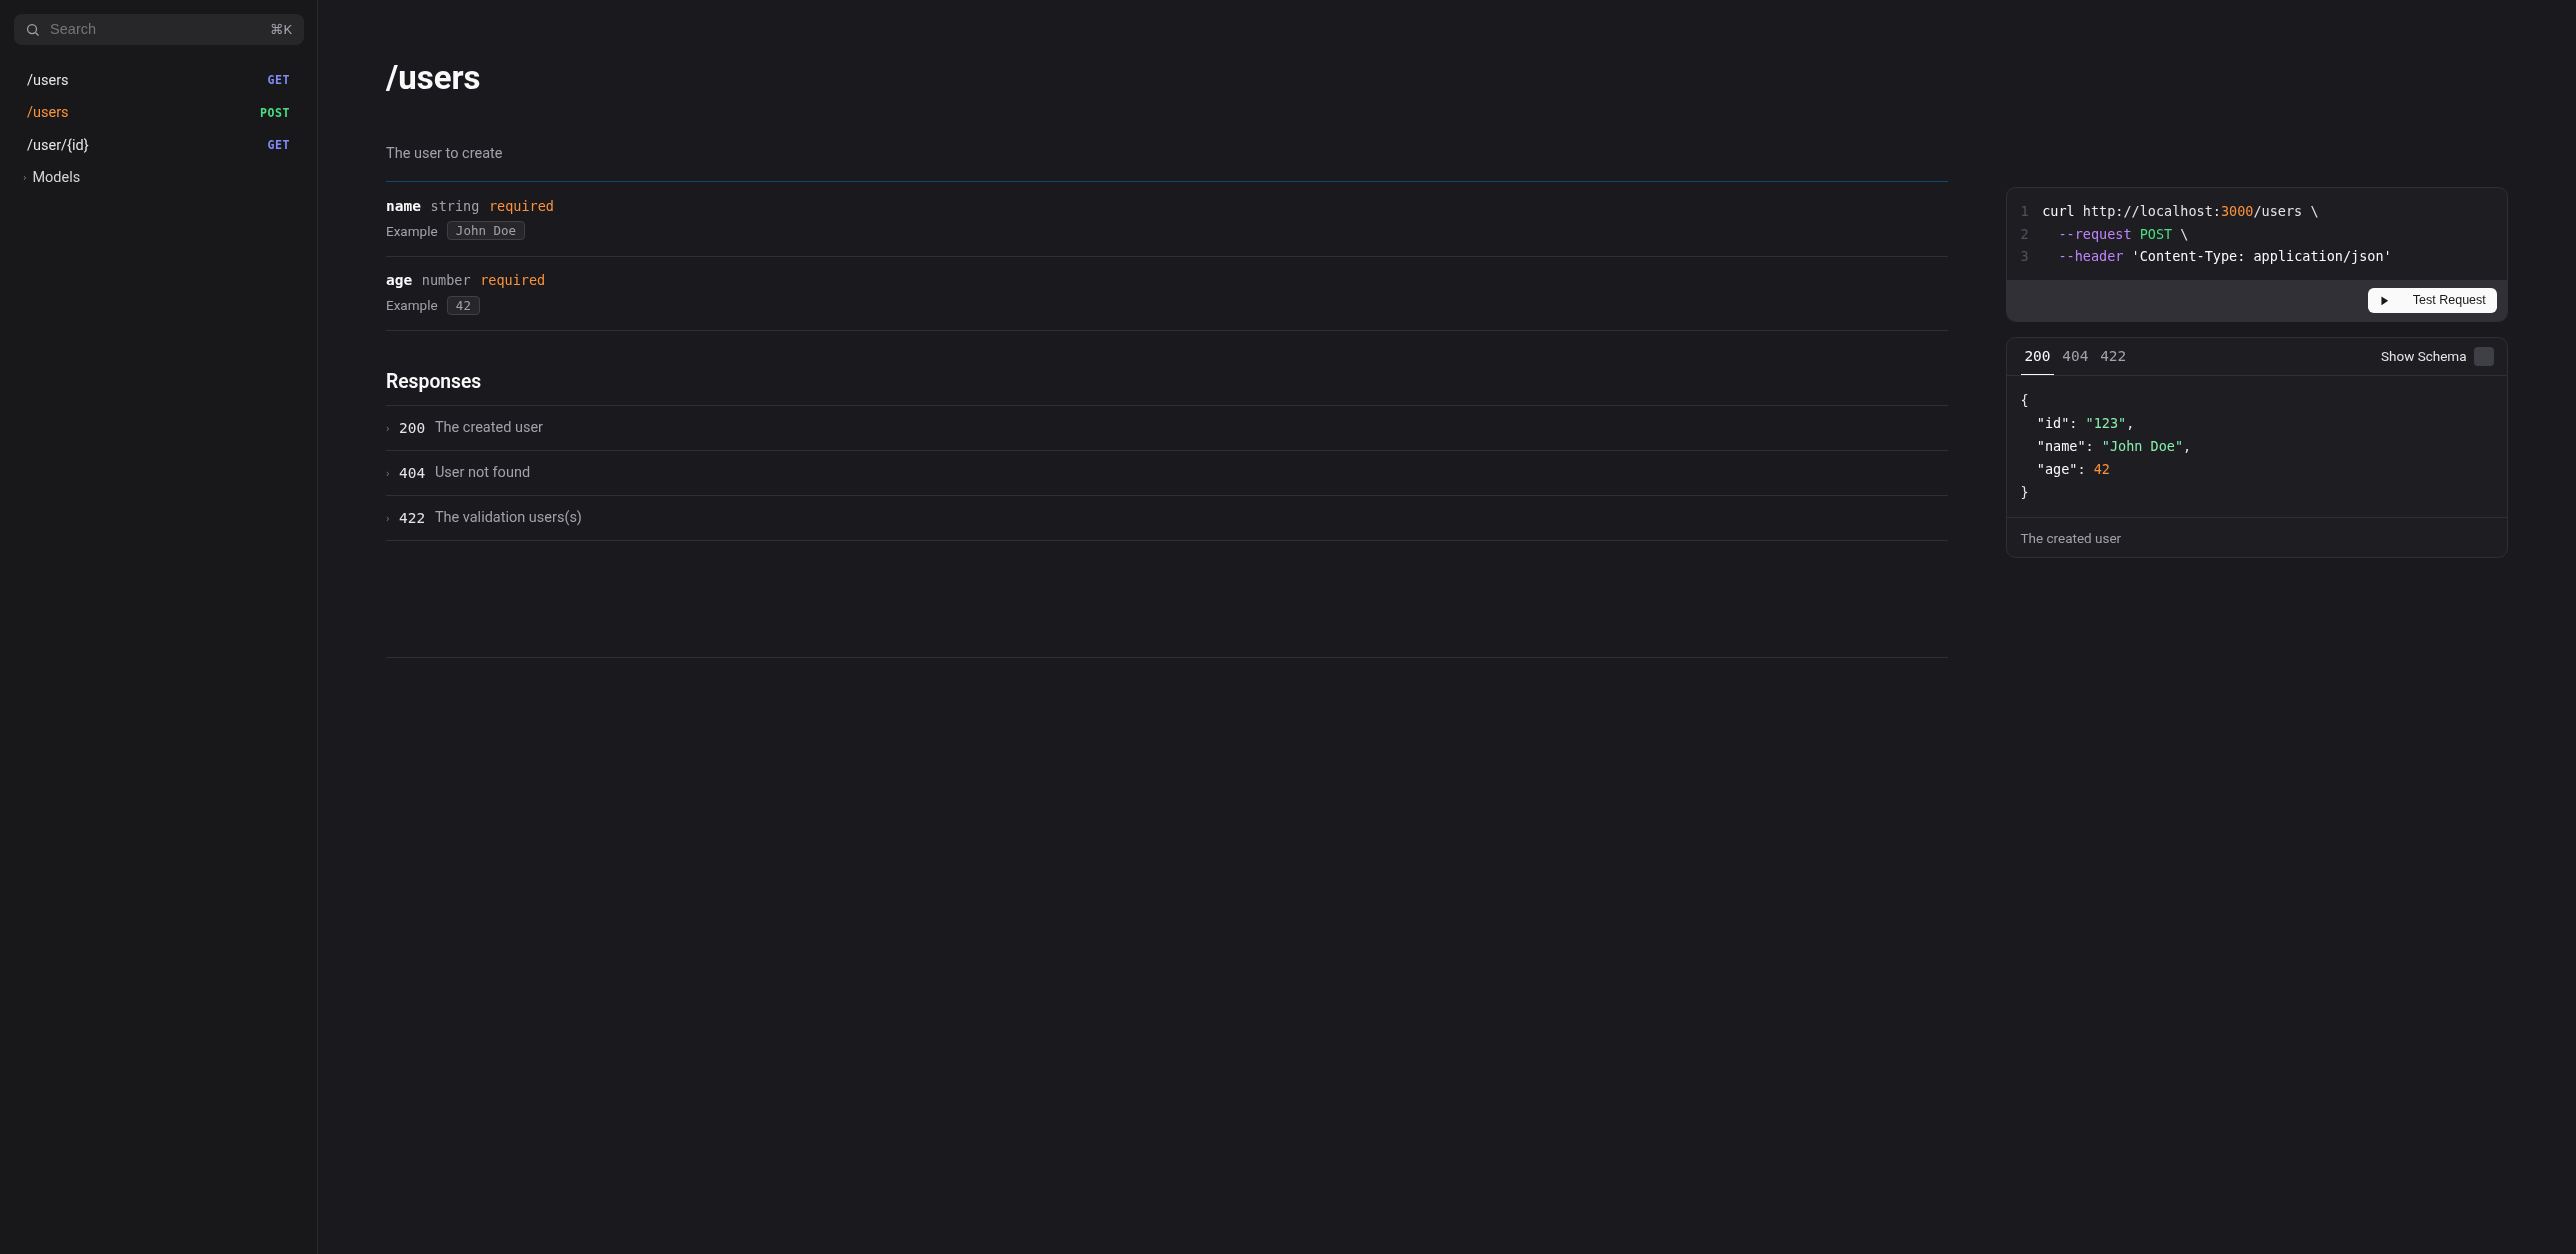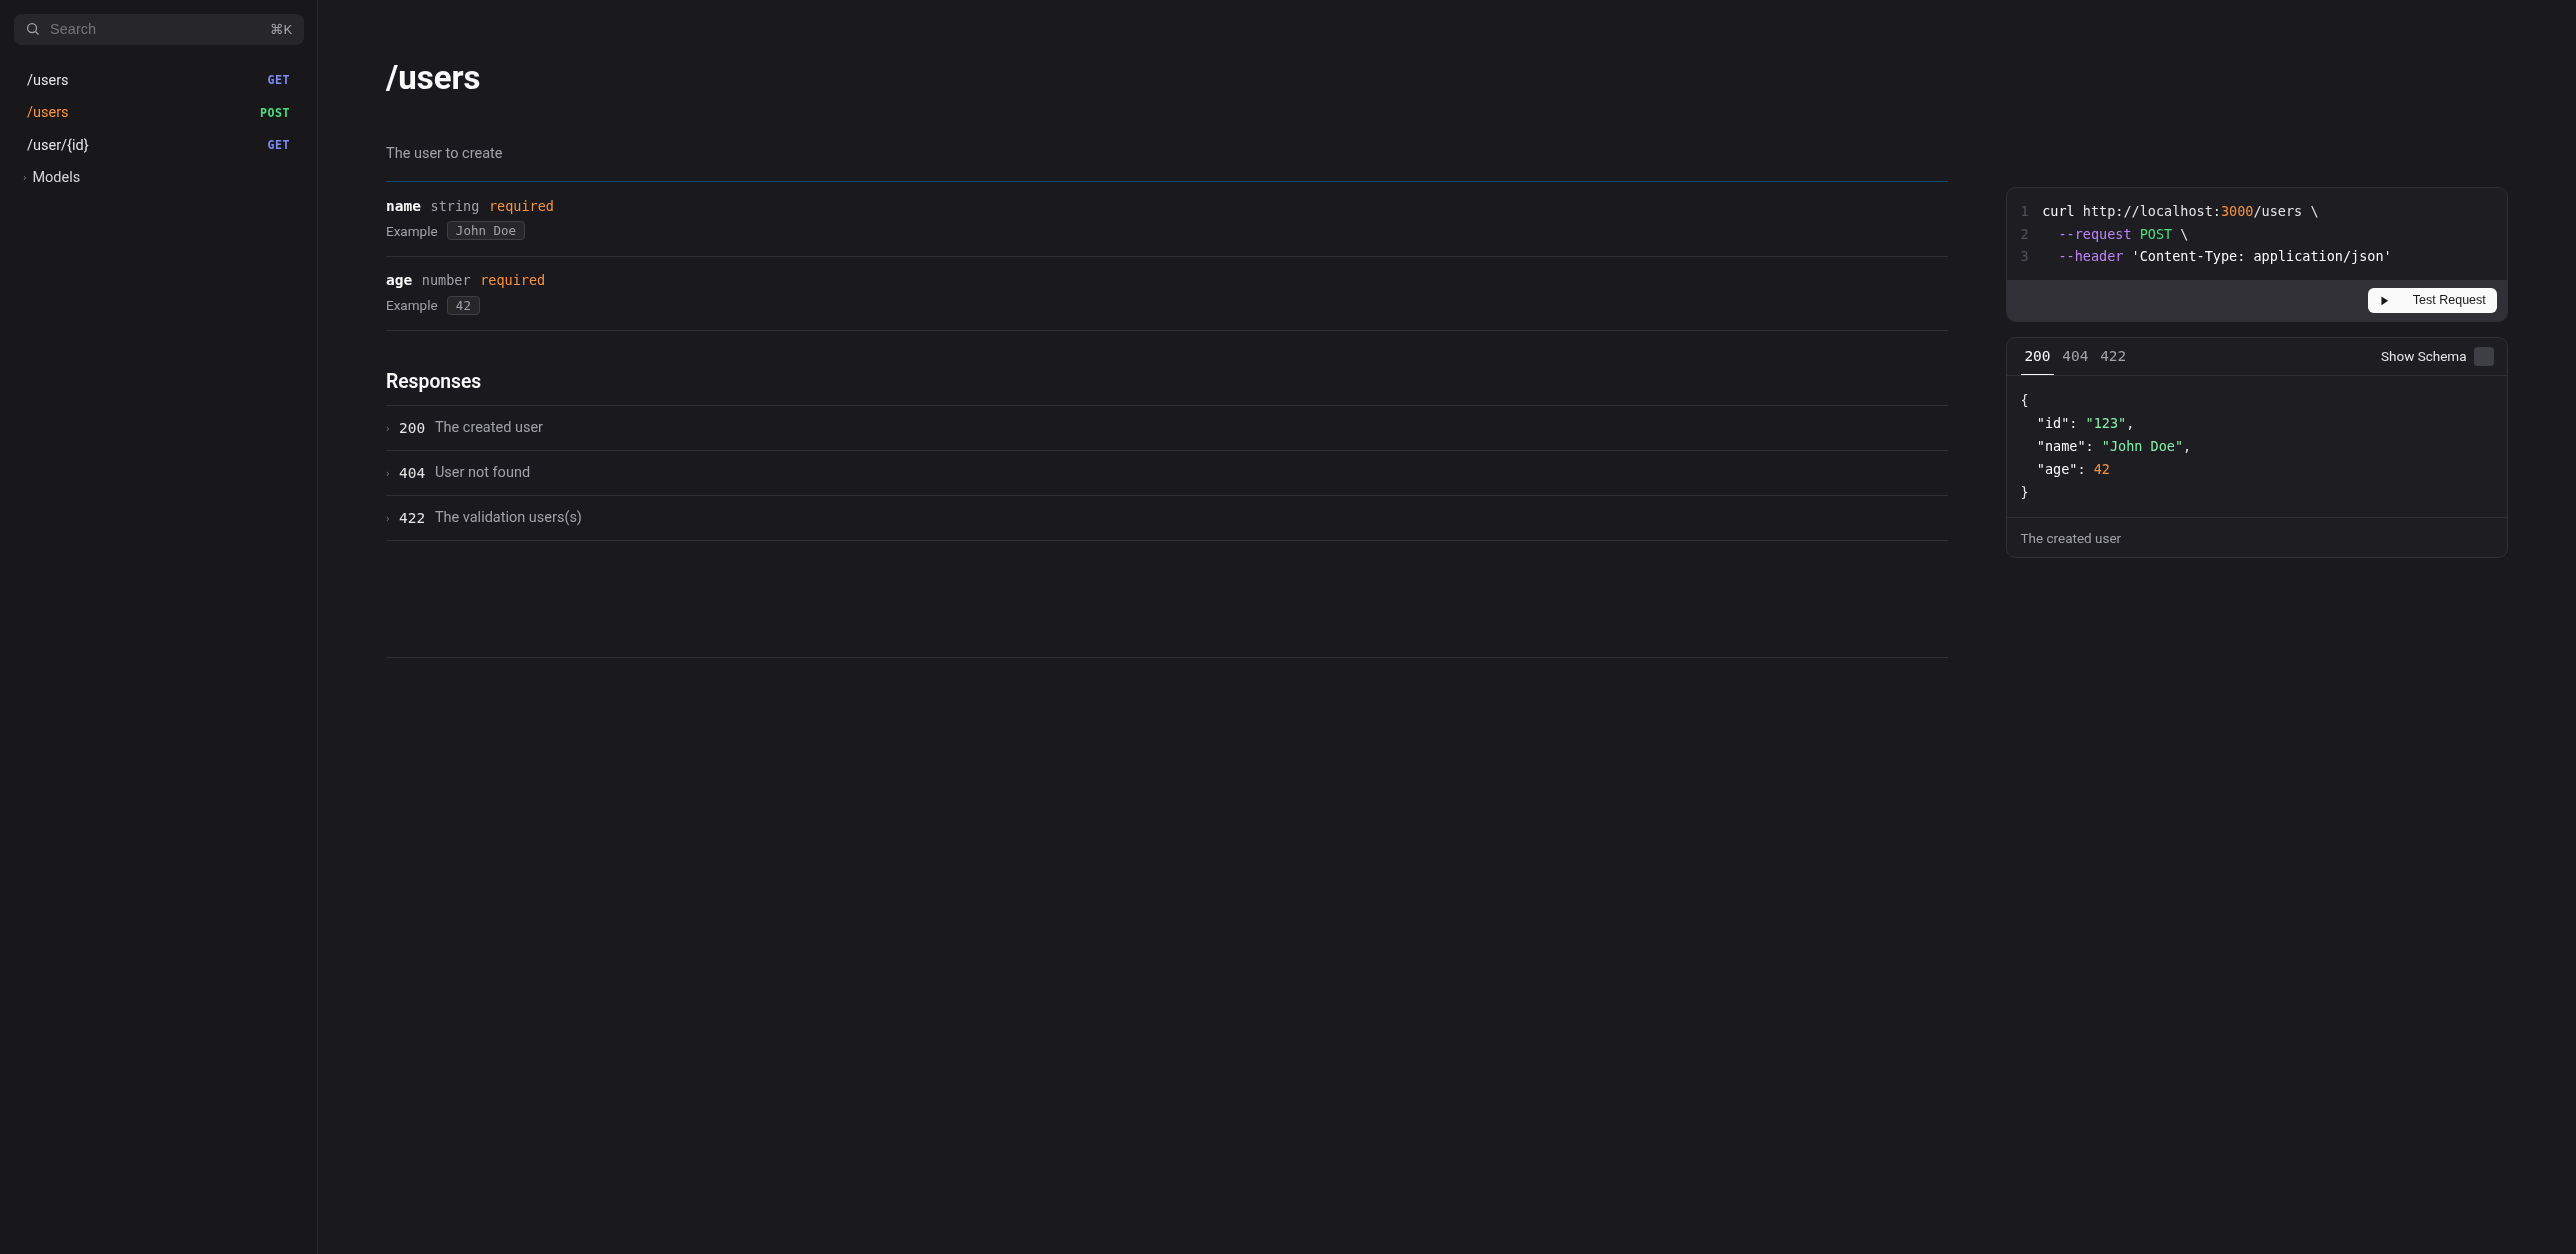--- a/index.html
+++ b/index.html
@@ -16,21 +16,21 @@
   width: 318px;
   background: #18181b;
   border-right: 1px solid #2a2a2e;
   padding: 13.5px;
   display: flex;
   flex-direction: column;
   gap: 7.7px;
 }
 .search-box {
   display: flex;
-  align-items: flex-start;
+  align-items: flex-end;
   background: #27272a;
   border-radius: 7.7px;
   padding: 7.7px 11.6px;
   gap: 9.6px;
 }
 .search-box input {
   background: transparent;
   border: none;
   outline: none;
   color: #e5e5e5;

